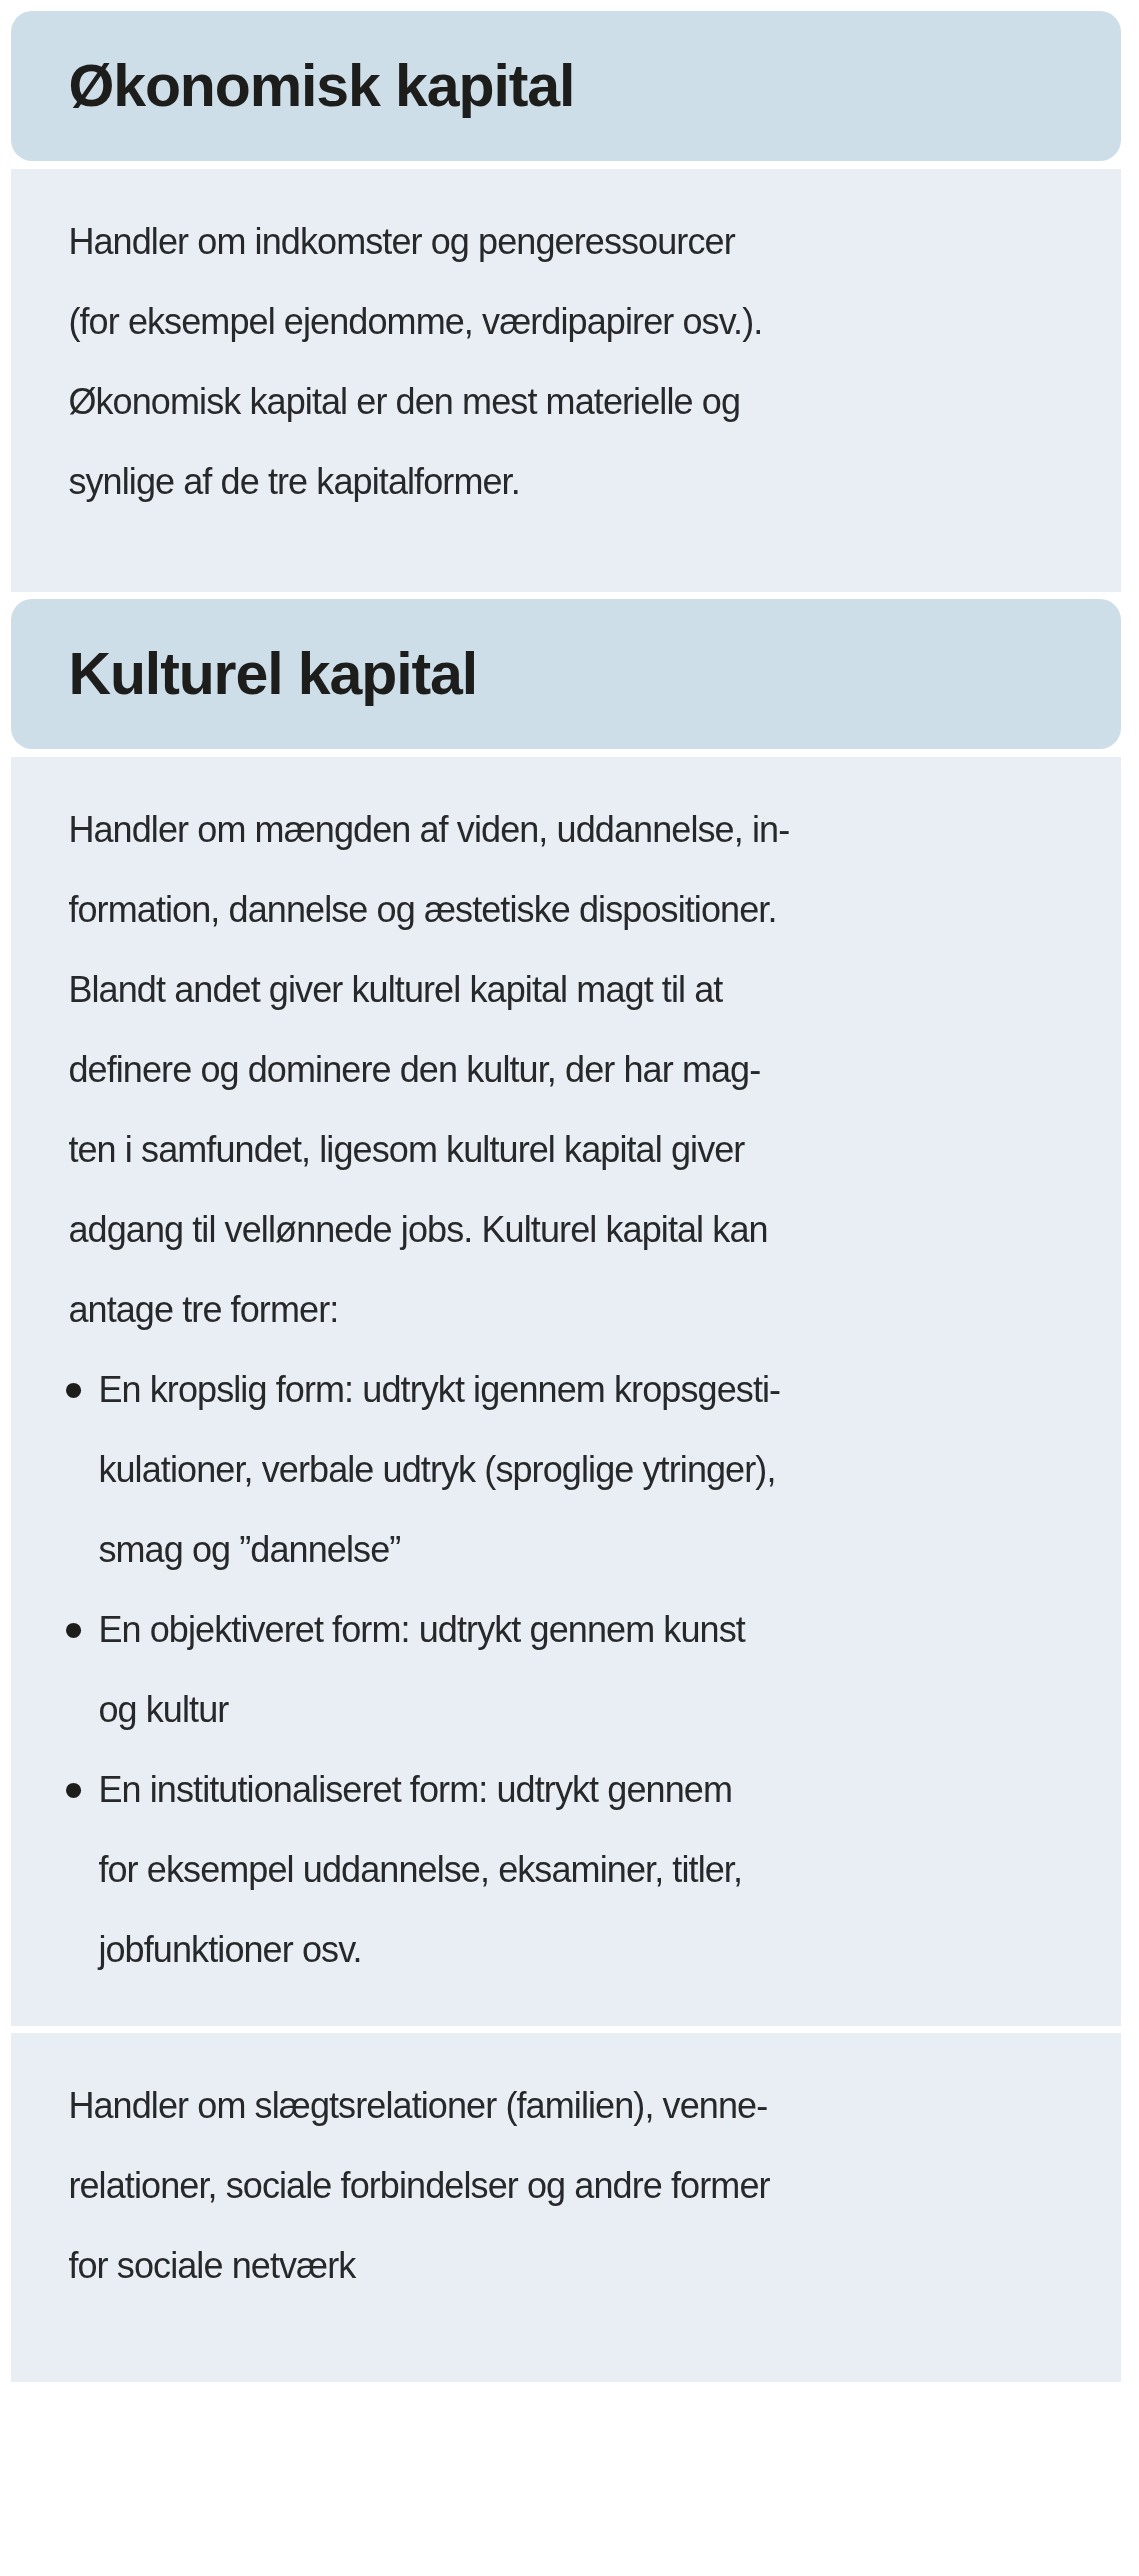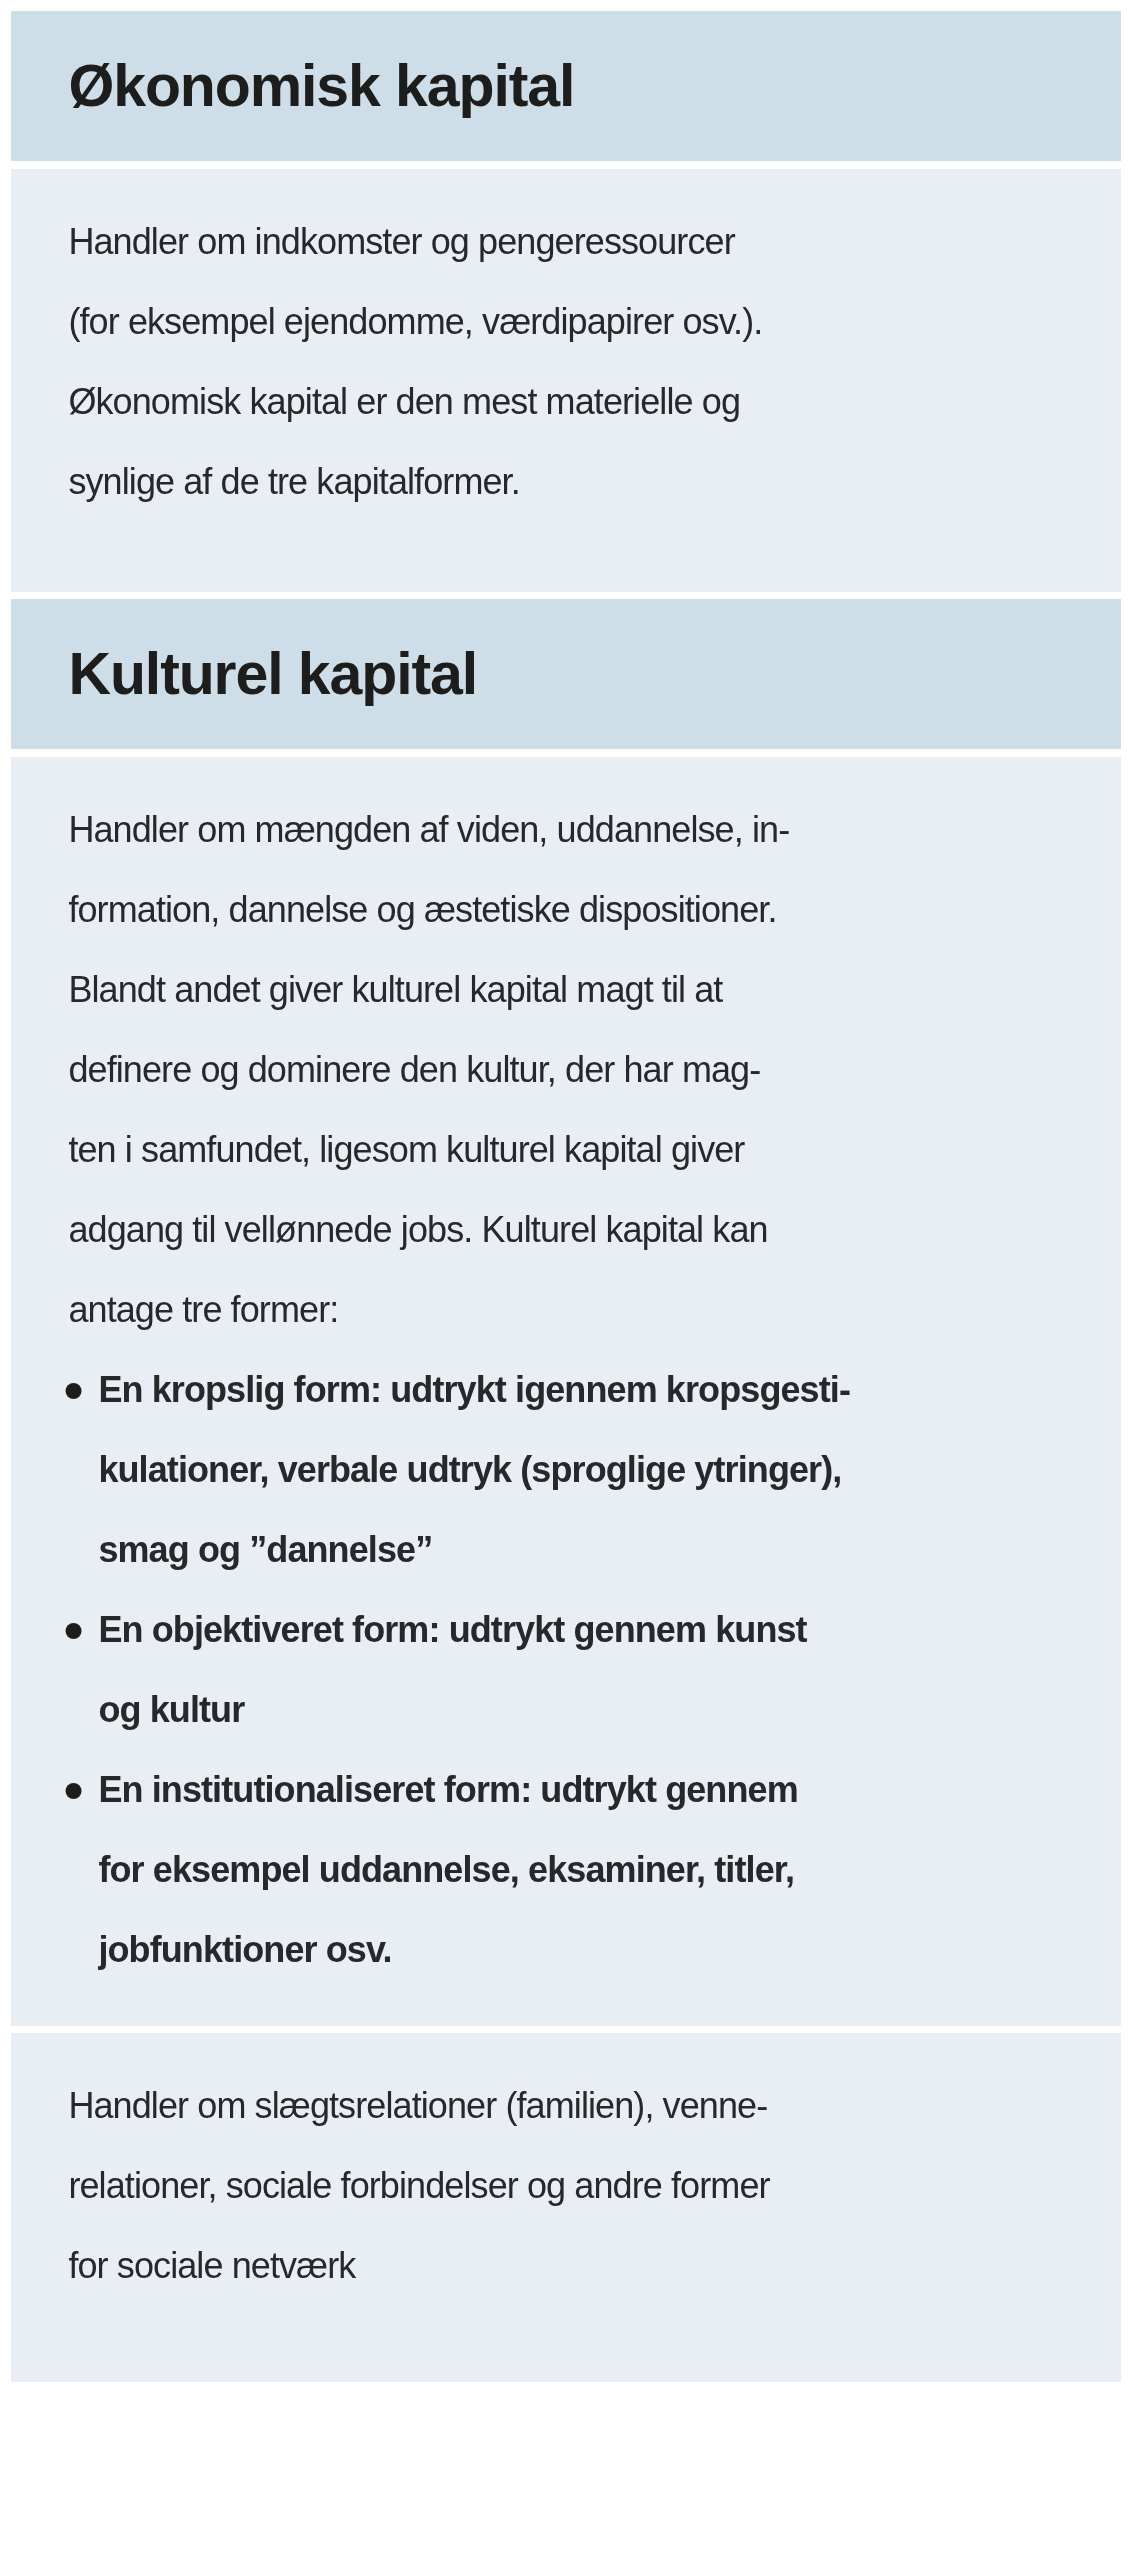--- a/index.html
+++ b/index.html
@@ -15,20 +15,21 @@
     padding: 11.4px 18px 37px 11.4px;
     width: 1139px;
   }
   .sec-header {
     background: #cddee9;
     height: 150px;
     display: flex;
     align-items: center;
     padding-left: 57px;
     margin-bottom: 7.4px;
+    border-radius: 21px;
   }
   .sec-header h2 {
     font-size: 59px;
     font-weight: 700;
     letter-spacing: -1.1px;
     color: #1d1d1b;
     line-height: 1;
   }
   .sec-body {
     background: #e9eef4;
@@ -44,21 +45,20 @@
   .body-cult   { min-height: 1269px; }
   .body-social { min-height: 349px; }
   .para { white-space: pre-line; }
   .bullet-list {
     list-style: none;
   }
   .bullet-list li {
     position: relative;
     padding-left: 30px;
     white-space: pre-line;
-    font-weight: bold;
   }
   .bullet-list li::before {
     content: "\2022";
     position: absolute;
     left: -4.6px;
     top: 0;
     font-size: 56px;
     line-height: 80px;
     color: #1d1d1b;
     letter-spacing: 0;

